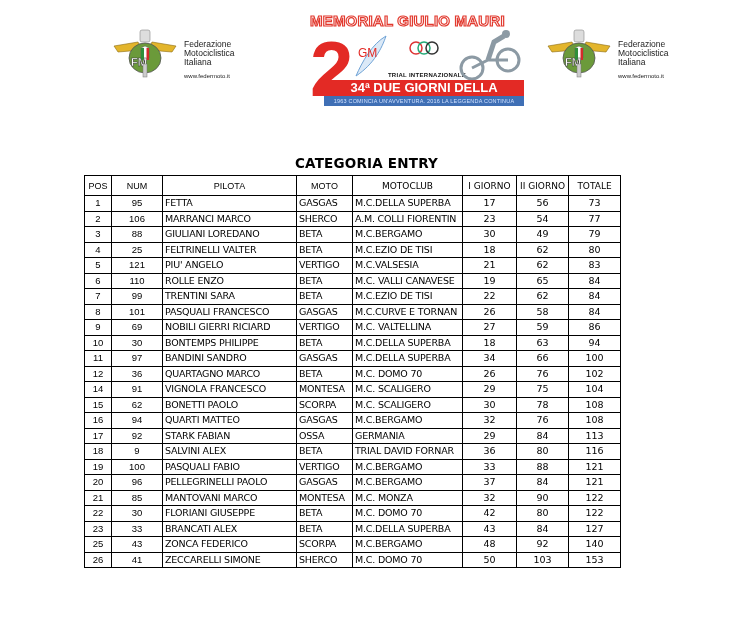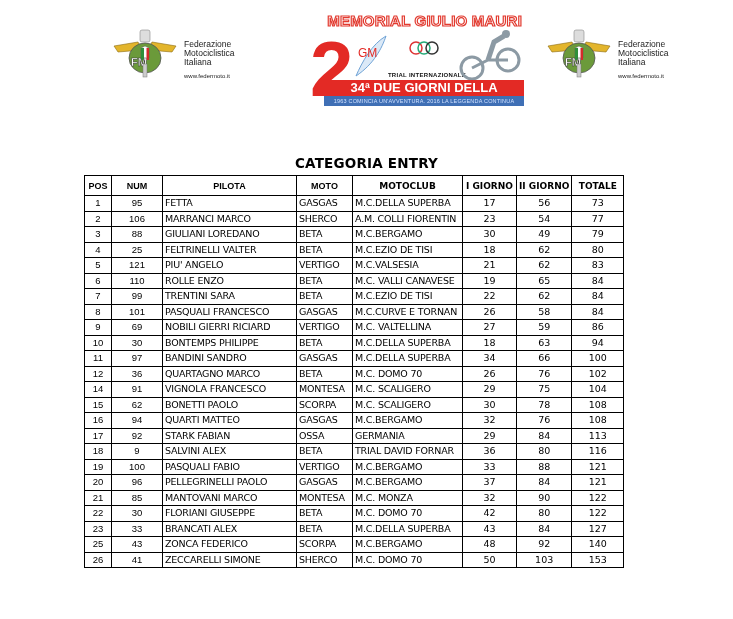--- a/index.html
+++ b/index.html
@@ -8,38 +8,38 @@
   
   .fmi { position: absolute; top: 28px; width: 170px; height: 50px; }
   .fmi.left { left: 112px; }
   .fmi.right { left: 546px; }
   .fmi .emblem { position: absolute; left: 0; top: 0; width: 66px; height: 50px; }
   .fmi .txt { position: absolute; left: 72px; top: 12px; font-size: 8.5px; line-height: 9px; color: #222; font-family: "Liberation Sans", sans-serif; }
   .fmi .url { position: absolute; left: 72px; top: 45px; font-size: 6px; color: #222; }
 
   
   .event { position: absolute; left: 308px; top: 12px; width: 216px; height: 98px; }
-  .event .memorial { position: absolute; left: 2px; top: 0; width: 212px; text-align: right; font-size: 15px; font-weight: bold; color: #fff; letter-spacing: 0.2px;
+  .event .memorial { position: absolute; left: 2px; top: 0; width: 212px; text-align: left; font-size: 15px; font-weight: bold; color: #fff; letter-spacing: 0.2px;
      -webkit-text-stroke: 1.2px #e23a2f; font-family: "Liberation Sans", sans-serif; }
   .event .big2 { position: absolute; left: 2px; top: 22px; font-size: 78px; line-height: 70px; font-weight: bold; color: #e32a25; font-family: "Liberation Sans", sans-serif; }
   .event .gm { position: absolute; left: 50px; top: 34px; font-size: 12px; font-weight: normal; color: #e32a25; }
   .event .club { position: absolute; left: 76px; top: 43px; width: 76px; height: 14px; border: 1.5px solid #e32a25; border-radius: 3px; background:#fff;
      font-size: 8px; font-weight: bold; color: #e32a25; text-align: center; line-height: 14px; font-style: italic; margin-top: 27px; }
   .event .trial { position: absolute; left: 74px; top: 60px; width: 90px; font-size: 6px; font-weight: bold; color: #111; text-align: center; letter-spacing: 0.3px; }
   .event .banner { position: absolute; left: 16px; top: 68px; width: 200px; height: 16px; background: #e32a25; color: #fff; font-size: 13px; font-weight: bold; line-height: 16px; text-align: center; font-family: "Liberation Sans", sans-serif; }
   .event .slogan { position: absolute; left: 16px; top: 84px; width: 200px; height: 10px; background: #3f6fb5; color: #cfe0ff; font-size: 5.5px; line-height: 10px; text-align: center; letter-spacing: 0.2px; }
   .event .rider { position: absolute; left: 150px; top: 18px; width: 64px; height: 52px; }
 
   
   .title { position: absolute; left: 0; width: 733px; top: 144px; text-align: center; font-size: 13.5px; font-weight: bold; font-family: "DejaVu Sans", sans-serif; letter-spacing: 0.2px; margin-top: 11px; }
 
   
   table.results { position: absolute; left: 84px; top: 175px; border-collapse: collapse; table-layout: fixed; }
   table.results th, table.results td { border: 1.6px solid #000; padding: 0 2px; height: 14.5px; line-height: 14px; white-space: nowrap; overflow: hidden; }
-  table.results th { height: 19px; font-weight: bold; font-size: 9px; text-align: center; }
+  table.results th { height: 19px; font-weight: normal; font-size: 9px; text-align: center; }
   table.results td { font-size: 9.5px; }
   .c-pos { width: 27px; } .c-num { width: 51px; } .c-pilota { width: 134px; } .c-moto { width: 56px; } .c-club { width: 110px; }
   .c-g1 { width: 54px; } .c-g2 { width: 52px; } .c-tot { width: 52px; }
   td.pos, td.num { text-align: center; font-family: "Liberation Sans", sans-serif; font-size: 9px; }
   td.txt { text-align: left; font-family: "DejaVu Sans", sans-serif; font-size: 8.6px; letter-spacing: -0.2px; }
   td.n { text-align: center; font-family: "DejaVu Sans", sans-serif; font-size: 8px; }
   th.cal { font-family: "DejaVu Sans", sans-serif; font-size: 7.6px; }
 </style>
 </head>
 <body>

